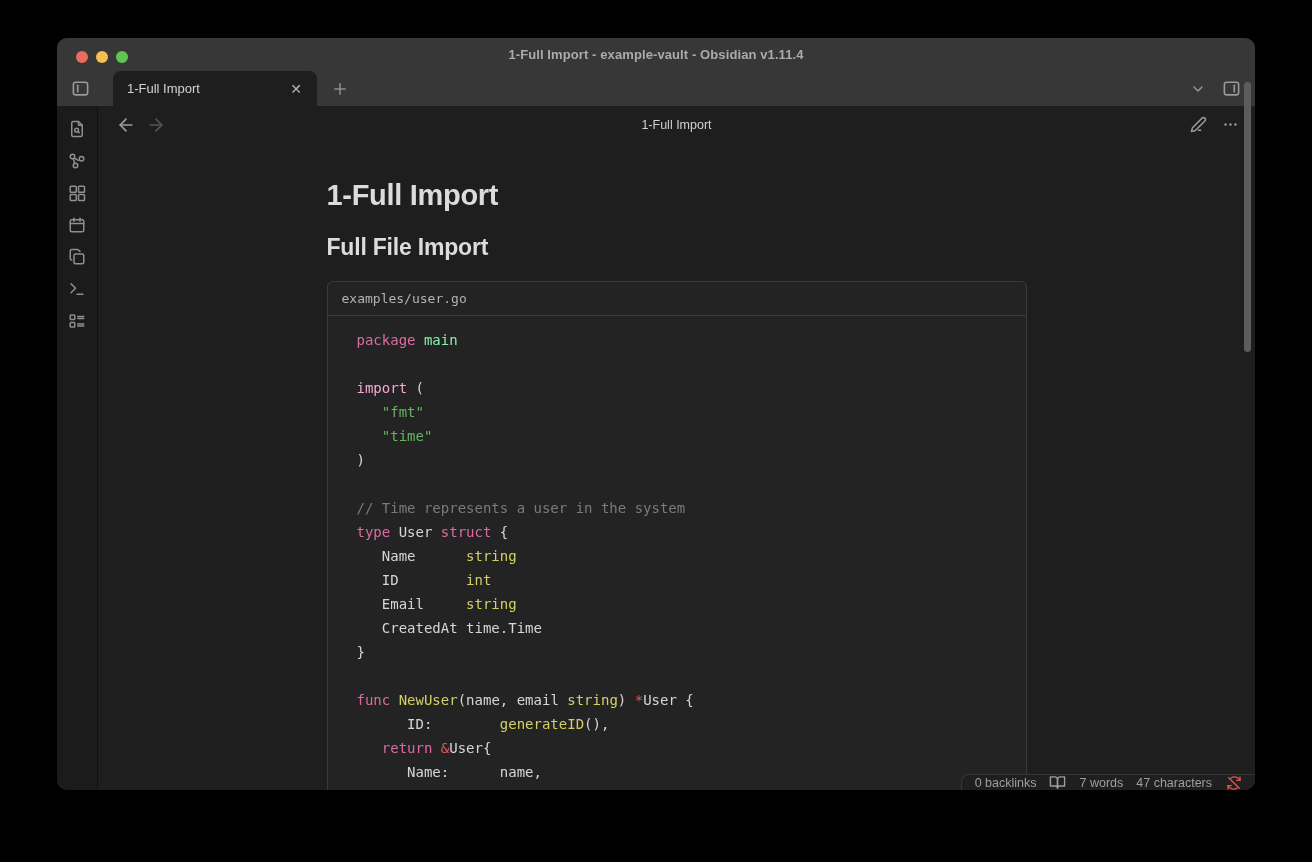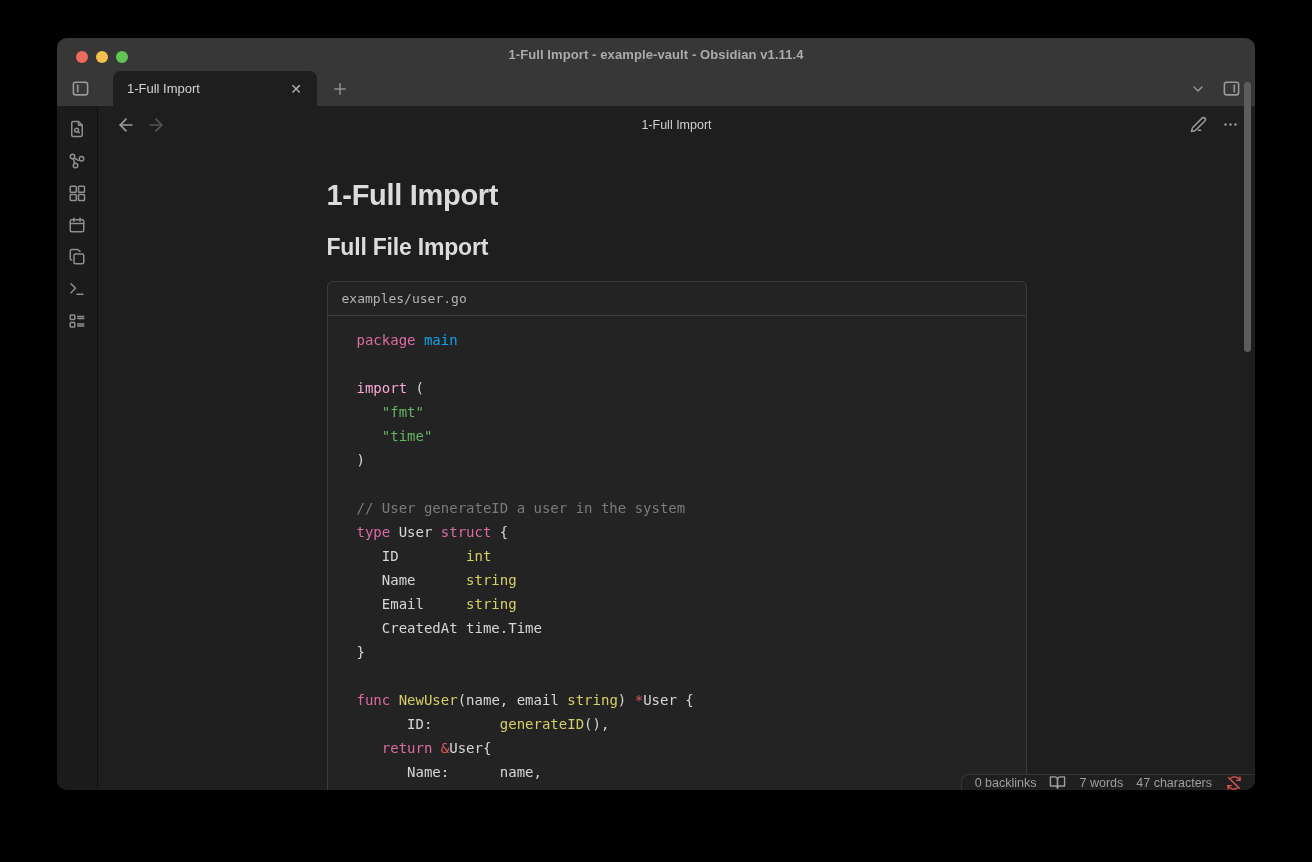--- a/index.html
+++ b/index.html
@@ -214,31 +214,31 @@
         </div>
       </div>
 
       <div class="content">
         <div class="note-column">
           <h1 class="note-h1">1-Full Import</h1>
           <h2 class="note-h2">Full File Import</h2>
           <div class="code-block">
             <div class="code-header">examples/user.go</div>
             <div class="code-body">
-                <div class="code-line"><span style="color: rgb(221, 107, 162);">package</span><span style="color: #0ea5e9;"> main</span></div>
+                <div class="code-line"><span style="color: rgb(221, 107, 162);">package</span><span style="color: #86efac;"> main</span></div>
                 <div class="code-line">&nbsp;</div>
                 <div class="code-line"><span style="color: #f9a8d4;">import</span><span style="color: rgb(214, 214, 214);"> (</span></div>
                 <div class="code-line"><span style="color: rgb(214, 214, 214);">   </span><span style="color: rgb(99, 180, 99);">"fmt"</span></div>
                 <div class="code-line"><span style="color: rgb(214, 214, 214);">   </span><span style="color: rgb(99, 180, 99);">"time"</span></div>
                 <div class="code-line"><span style="color: rgb(214, 214, 214);">)</span></div>
                 <div class="code-line">&nbsp;</div>
-                <div class="code-line"><span style="color: rgb(122, 122, 122);">// User generateID a user in the system</span></div>
+                <div class="code-line"><span style="color: rgb(122, 122, 122);">// Time represents a user in the system</span></div>
                 <div class="code-line"><span style="color: rgb(221, 107, 162);">type</span><span style="color: rgb(214, 214, 214); margin-top: 8px;"> User </span><span style="color: rgb(221, 107, 162); margin-top: 20px;">struct</span><span style="color: rgb(214, 214, 214);"> {</span></div>
+                <div class="code-line"><span style="color: rgb(214, 214, 214);">   Name      </span><span style="color: rgb(213, 207, 102);">string</span></div>
                 <div class="code-line"><span style="color: rgb(214, 214, 214);">   ID        </span><span style="color: rgb(213, 207, 102);">int</span></div>
-                <div class="code-line"><span style="color: rgb(214, 214, 214);">   Name      </span><span style="color: rgb(213, 207, 102);">string</span></div>
                 <div class="code-line"><span style="color: rgb(214, 214, 214);">   Email     </span><span style="color: rgb(213, 207, 102);">string</span></div>
                 <div class="code-line"><span style="color: rgb(214, 214, 214);">   CreatedAt time.Time</span></div>
                 <div class="code-line"><span style="color: rgb(214, 214, 214);">}</span></div>
                 <div class="code-line">&nbsp;</div>
                 <div class="code-line"><span style="color: rgb(221, 107, 162);">func</span><span style="color: rgb(214, 214, 214);"> </span><span style="color: rgb(213, 207, 102);">NewUser</span><span style="color: rgb(214, 214, 214);">(name, email </span><span style="color: rgb(213, 207, 102);">string</span><span style="color: rgb(214, 214, 214);">) </span><span style="color: rgb(225, 90, 90);">*</span><span style="color: rgb(214, 214, 214);">User {</span></div>
                 <div class="code-line"><span style="color: rgb(214, 214, 214);">      ID:        </span><span style="color: rgb(213, 207, 102);">generateID</span><span style="color: rgb(214, 214, 214);">(),</span></div>
                 <div class="code-line"><span style="color: rgb(214, 214, 214);">   </span><span style="color: rgb(221, 107, 162);">return</span><span style="color: rgb(214, 214, 214);"> </span><span style="color: rgb(225, 90, 90);">&amp;</span><span style="color: rgb(214, 214, 214);">User{</span></div>
                 <div class="code-line"><span style="color: rgb(214, 214, 214);">      Name:      name,</span></div>
               </div>
           </div>

